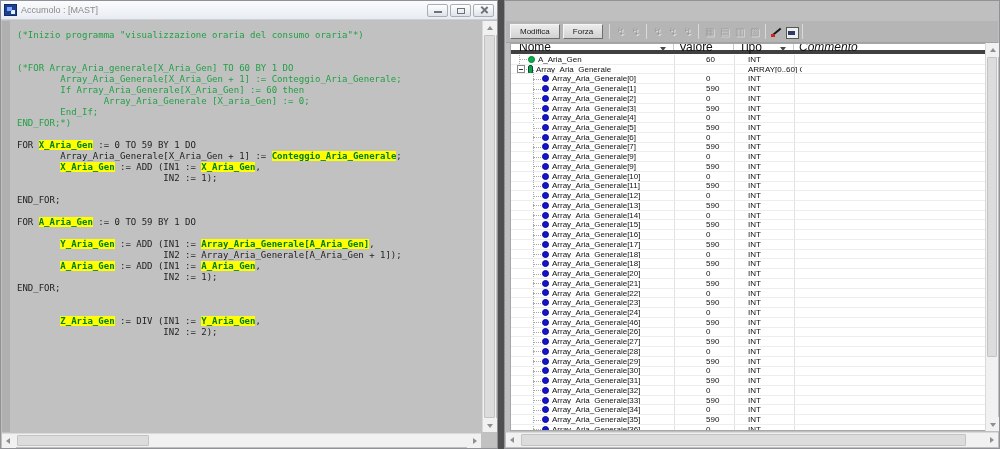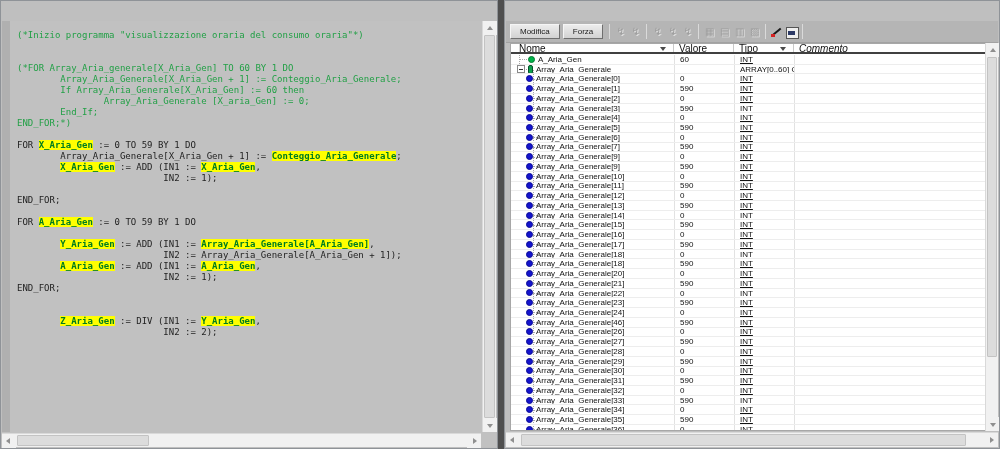--- a/index.html
+++ b/index.html
@@ -66,58 +66,73 @@
   .tbtn.modification-mode-icon::before{content:"";position:absolute;left:2px;top:6px;width:11px;height:2px;background:#1a1a1a;transform:rotate(-40deg);}
   .tbtn.modification-mode-icon::after{content:"";position:absolute;left:2px;bottom:2px;width:4px;height:3px;background:#d42222;}
   .tbtn.int-format-icon{font-size:0;}
   .tbtn.int-format-icon::before{content:"";position:absolute;left:2px;top:2px;width:11px;height:10px;background:#efefef;border:1px solid #555;}
   .tbtn.int-format-icon::after{content:"";position:absolute;left:4px;bottom:4px;width:7px;height:4px;background:#2c3a66;}
 
   
   .grid-area{position:absolute;left:5px;top:42px;width:480px;bottom:17px;background:#ffffff;
              border:1px solid #a7a7a7;overflow:hidden;}
   .grid-header{position:absolute;left:0;top:0;right:0;height:10px;background:#ffffff;
-               border-bottom:2px solid #404040;display:flex;font-size:10px;color:#111;}
+               border-bottom:4px solid #404040;display:flex;font-size:12px;color:#111;}
   .hcell{position:relative;display:flex;align-items:center;border-right:1px solid #c9c9c9;padding-left:5px;}
   .hcell.col0{width:163px;padding-left:8px;}
   .hcell.col1{width:60px;}
   .hcell.col2{width:60px;}
   .hcell.col3{flex:1;border-right:none;font-style:italic;}
   .filter-arrow{position:absolute;right:7px;top:3px;width:0;height:0;
                 border-left:3px solid transparent;border-right:3px solid transparent;border-top:4px solid #4a4a4a;}
   .grid-body{position:absolute;left:0;top:11px;right:0;bottom:0;overflow:hidden;}
   .vline{position:absolute;top:0;bottom:0;width:1px;background:#e2e2e2;}
   .tree-trunk{position:absolute;width:0;border-left:1px dotted #a8a8a8;}
   .grid-row{position:relative;height:9.74px;display:flex;align-items:center;border-bottom:1px solid #ededed;
             font-size:8px;color:#111;}
   .cell{height:100%;display:flex;align-items:center;overflow:hidden;white-space:nowrap;}
   .c-name{width:163px;position:relative;}
-  .c-val{width:60px;padding-left:6px;}
-  .c-type{width:60px;padding-left:6px;text-decoration:underline;}
+  .c-val{width:60px;padding-left:24px;margin-left:8px;}
+  .c-type{width:60px;padding-left:6px;}
   .c-comm{flex:1;padding-left:5px;}
   .lvl0 .c-name{padding-left:6px;}
-  .lvl1 .c-name{padding-left:4px;}
+  .lvl1 .c-name{padding-left:20px;}
   .tree-dash{position:absolute;top:50%;border-top:1px dotted #a8a8a8;}
   .lvl0 .tree-dash{left:8px;width:8px;}
   .lvl1 .tree-dash{left:22px;width:8px;}
   .exp-slot{display:inline-flex;width:11px;flex:none;align-items:center;}
   .expander{width:8px;height:8px;background:#fff;border:1px solid #8a8a8a;position:relative;flex:none;cursor:pointer;}
   .expander::after{content:"";position:absolute;left:1px;top:3px;width:4px;height:1px;background:#333;}
   .vicon{flex:none;margin-right:3px;}
   .green-circle-icon{width:7px;height:7px;border-radius:50%;background:#00b44a;border:1px solid #047a30;}
   .blue-circle-icon{width:7px;height:7px;border-radius:50%;background:#1414cd;border:1px solid #0a0a96;}
   .array-icon{width:5px;height:9px;border-radius:2px;background:#0ca14c;border:1px solid #05502a;}
   .vname{overflow:hidden;text-overflow:clip;}
 </style>
 </head>
 <body>
 
 <div class="stage">
 
   <section class="win win-left">
+    <div class="titlebar">
+      <span class="app-icon editor"></span>
+      <span class="title-text">Accumolo : [MAST]</span>
+      <span class="caption-btns">
+        <span class="cap-btn">
+            <span class="g-min"></span>
+          </span>
+        <span class="cap-btn">
+            <span class="g-max"></span>
+          </span>
+        <span class="cap-btn">
+            <span class="g-close"></span>
+          </span>
+      </span>
+    </div>
     <div class="editor-area">
       <div class="gutter"></div>
       <div class="code"><div class="code-line"><span class="seg-c">(*Inizio programma "visualizzazione oraria del consumo oraria"*)</span></div><div class="code-line">&nbsp;</div><div class="code-line">&nbsp;</div><div class="code-line"><span class="seg-c">(*FOR Array_Aria_generale[X_Aria_Gen] TO 60 BY 1 DO</span></div><div class="code-line"><span class="seg-c">        Array_Aria_Generale[X_Aria_Gen + 1] := Conteggio_Aria_Generale;</span></div><div class="code-line"><span class="seg-c">        If Array_Aria_Generale[X_Aria_Gen] := 60 then</span></div><div class="code-line"><span class="seg-c">                Array_Aria_Generale [X_aria_Gen] := 0;</span></div><div class="code-line"><span class="seg-c">        End_If;</span></div><div class="code-line"><span class="seg-c">END_FOR;*)</span></div><div class="code-line">&nbsp;</div><div class="code-line"><span class="seg-n">FOR </span><span class="seg-h">X_Aria_Gen</span><span class="seg-n"> := 0 TO 59 BY 1 DO</span></div><div class="code-line"><span class="seg-n">        Array_Aria_Generale[X_Aria_Gen + 1] := </span><span class="seg-h">Conteggio_Aria_Generale</span><span class="seg-n">;</span></div><div class="code-line"><span class="seg-n">        </span><span class="seg-h">X_Aria_Gen</span><span class="seg-n"> := ADD (IN1 := </span><span class="seg-h">X_Aria_Gen</span><span class="seg-n">,</span></div><div class="code-line"><span class="seg-n">                           IN2 := 1);</span></div><div class="code-line">&nbsp;</div><div class="code-line"><span class="seg-n">END_FOR;</span></div><div class="code-line">&nbsp;</div><div class="code-line"><span class="seg-n">FOR </span><span class="seg-h">A_Aria_Gen</span><span class="seg-n"> := 0 TO 59 BY 1 DO</span></div><div class="code-line">&nbsp;</div><div class="code-line"><span class="seg-n">        </span><span class="seg-h">Y_Aria_Gen</span><span class="seg-n"> := ADD (IN1 := </span><span class="seg-h">Array_Aria_Generale[A_Aria_Gen]</span><span class="seg-n">,</span></div><div class="code-line"><span class="seg-n">                           IN2 := Array_Aria_Generale[A_Aria_Gen + 1]);</span></div><div class="code-line"><span class="seg-n">        </span><span class="seg-h">A_Aria_Gen</span><span class="seg-n"> := ADD (IN1 := </span><span class="seg-h">A_Aria_Gen</span><span class="seg-n">,</span></div><div class="code-line"><span class="seg-n">                           IN2 := 1);</span></div><div class="code-line"><span class="seg-n">END_FOR;</span></div><div class="code-line">&nbsp;</div><div class="code-line">&nbsp;</div><div class="code-line"><span class="seg-n">        </span><span class="seg-h">Z_Aria_Gen</span><span class="seg-n"> := DIV (IN1 := </span><span class="seg-h">Y_Aria_Gen</span><span class="seg-n">,</span></div><div class="code-line"><span class="seg-n">                           IN2 := 2);</span></div></div>
 
       <div class="sb sb-v" style="right:0;top:0;bottom:15px;">
         <span class="sb-arrow" style="top:0;left:0;">
             <span class="tri up"></span>
           </span>
         <div class="sb-thumb" style="left:1px;right:1px;top:14px;bottom:14px;"></div>
         <span class="sb-arrow" style="bottom:0;left:0;">

